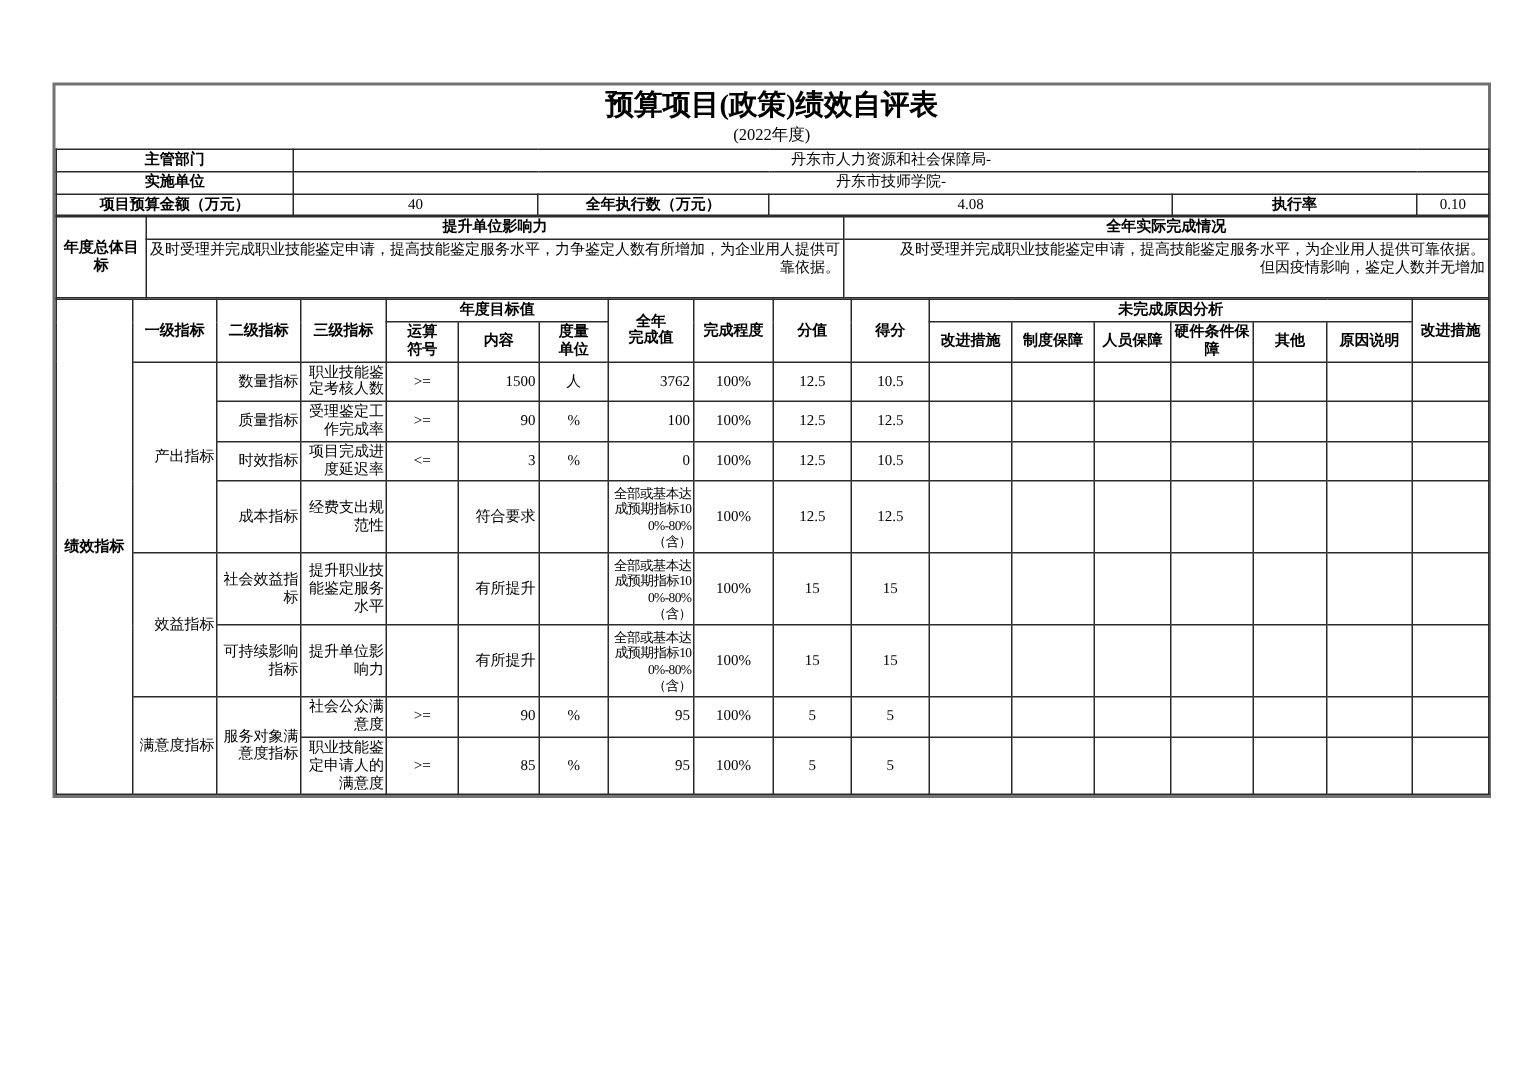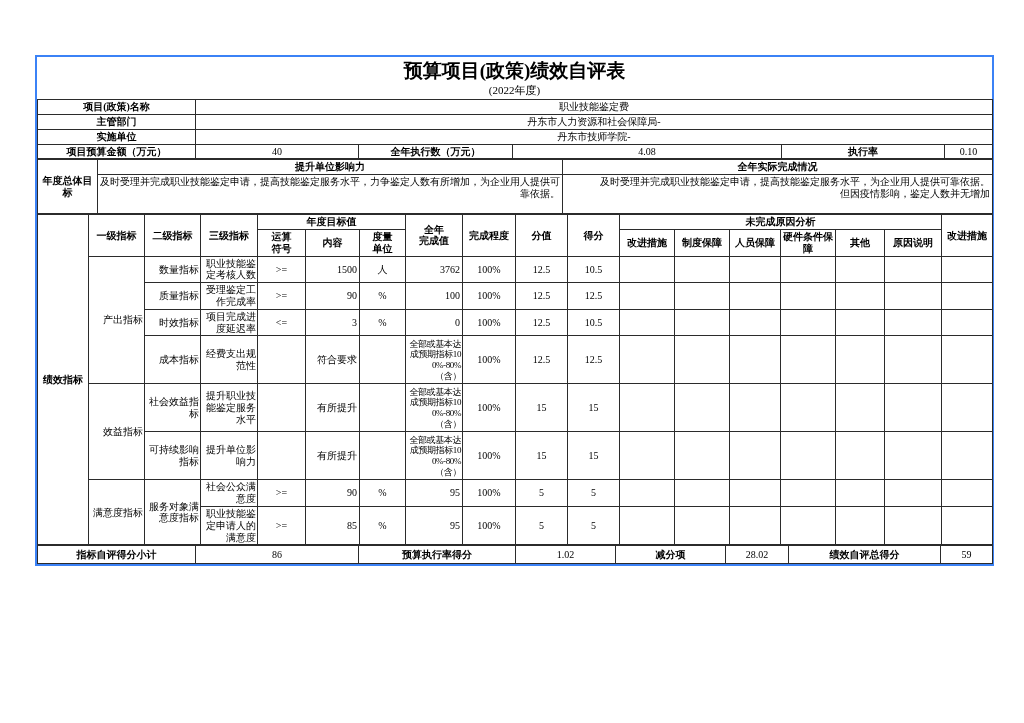--- a/index.html
+++ b/index.html
@@ -1,18 +1,18 @@
 <!DOCTYPE html>
 <html><head>
 <meta charset="utf-8">
 <style>
   html,body{margin:0;padding:0;background:#fff;}
   body{width:1024px;height:723px;overflow:hidden;position:relative;
        font-family:"Liberation Serif","DejaVu Serif",serif;color:#000;}
-  .sheet{position:absolute;left:35px;top:55px;width:955px;border:2px solid #3b82f6;background:#fff;}
+  .sheet{position:absolute;left:35px;top:55px;width:955px;border:2px solid #737373;background:#fff;}
   table{border-collapse:collapse;table-layout:fixed;width:955px;}
   td{border:1px solid #2b2b2b;font-size:10px;line-height:1.18;padding:1px 2px;
      vertical-align:middle;overflow:hidden;word-break:break-all;}
   .b{font-weight:bold;text-align:center;}
   .c{text-align:center;}
   .l{text-align:right;}
   .top{vertical-align:top;}
   .pre{white-space:pre-line;}
   .np{padding:1px 1px;}
   .tight{font-size:9px;letter-spacing:-0.4px;padding:1px 1px;}
@@ -33,24 +33,20 @@
   <table>
     <colgroup>
         <col style="width:158px">
         <col style="width:163px">
         <col style="width:154px">
         <col style="width:269px">
         <col style="width:163px">
         <col style="width:48px">
       </colgroup>
     <tbody>
-        <tr style="height:15px">
-      <td class="b">项目(政策)名称</td>
-      <td class="c" colspan="5">职业技能鉴定费</td>
-    </tr>
     <tr style="height:12px">
       <td class="b">主管部门</td>
       <td class="c" colspan="5">丹东市人力资源和社会保障局-</td>
     </tr>
     <tr style="height:12px">
       <td class="b">实施单位</td>
       <td class="c" colspan="5">丹东市技师学院-</td>
     </tr>
     <tr style="height:13px">
       <td class="b">项目预算金额（万元）</td>
@@ -276,38 +272,14 @@
           <td></td>
           <td></td>
           <td></td>
           <td></td>
           <td></td>
           <td></td>
     </tr>
   </tbody>
     </table>
 
-  <table>
-    <colgroup>
-        <col style="width:158px">
-        <col style="width:163px">
-        <col style="width:157px">
-        <col style="width:100px">
-        <col style="width:110px">
-        <col style="width:63px">
-        <col style="width:152px">
-        <col style="width:52px">
-      </colgroup>
-    <tbody>
-        <tr style="height:18px">
-      <td class="b">指标自评得分小计</td>
-      <td class="c">86</td>
-      <td class="b">预算执行率得分</td>
-      <td class="c">1.02</td>
-      <td class="b">减分项</td>
-      <td class="c">28.02</td>
-      <td class="b">绩效自评总得分</td>
-      <td class="c">59</td>
-    </tr>
-  </tbody>
-    </table>
 
 </div>
 
 </body></html>

